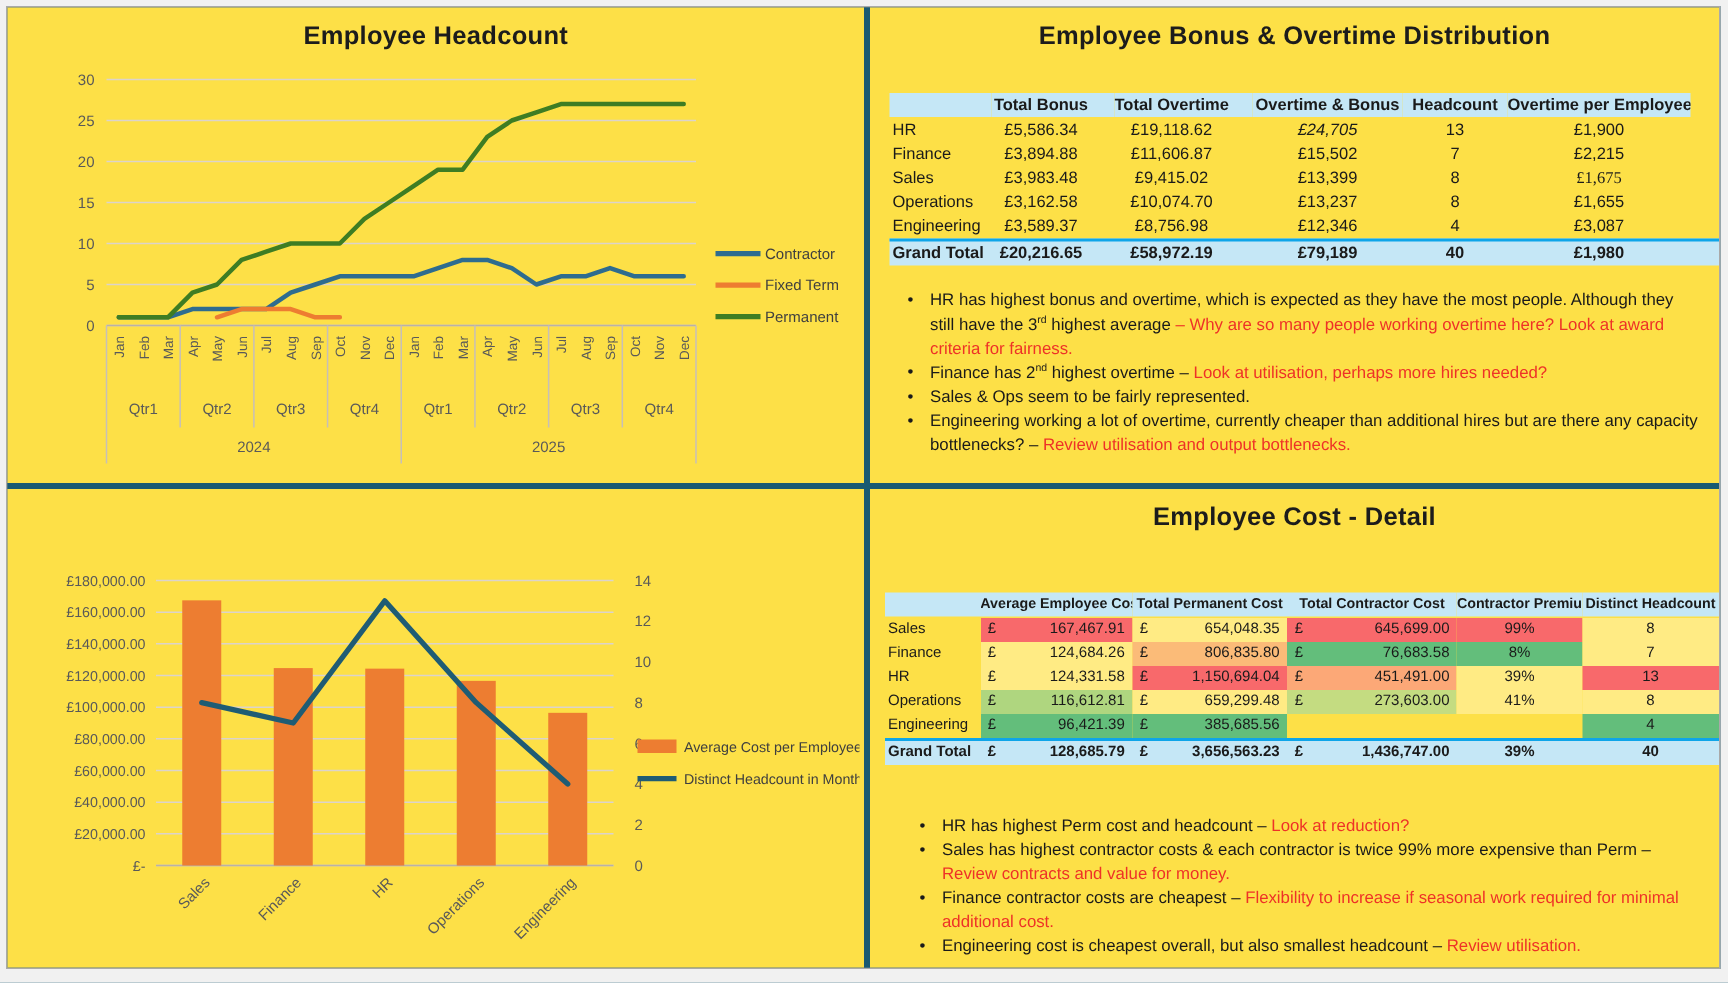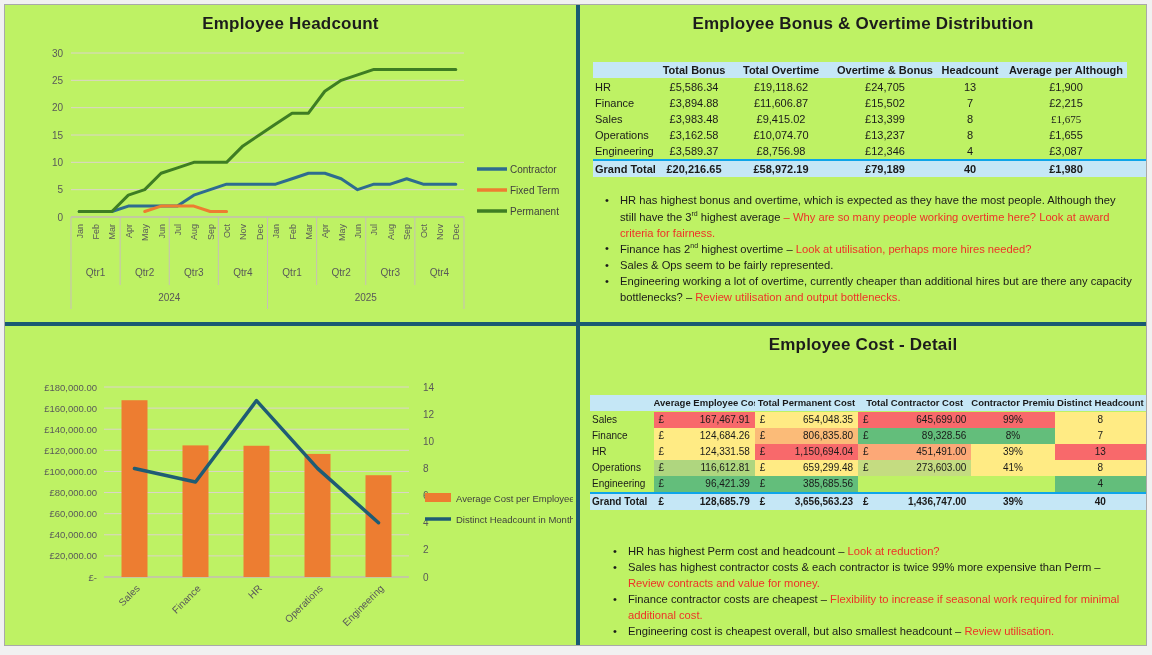--- a/index.html
+++ b/index.html
@@ -5,21 +5,21 @@
   * { margin:0; padding:0; box-sizing:border-box; }
   html,body { width:1152px; height:655px; font-family:"Liberation Sans", sans-serif; background:#F1F1F1; overflow:hidden; }
   .dashboard {
     position:absolute; left:4px; top:4px; width:1143px; height:642px;
     border:1px solid #A9A9A9;
     display:grid;
     grid-template-columns:571px 4px 566px;
     grid-template-rows:317px 4px 319px;
     background:#1A5A72;
   }
-  .panel { background:#bef264; position:relative; overflow:hidden; }
+  .panel { background:#fde047; position:relative; overflow:hidden; }
   .divider { background:#1A5A72; }
   .panel-title { text-align:center; font-size:17px; font-weight:600; color:#1c1c1c; margin-top:9px; letter-spacing:.2px; }
   
   .xtable { margin-left:13px; font-size:11px; color:#1a1a1a; }
   .xtable .tr { display:flex; }
   .xtable .td, .xtable .th { height:16px; line-height:16px; overflow:hidden; white-space:nowrap; }
   .xtable .th { font-weight:bold; background:#C5E7F6; text-align:center; }
   .xtable .hdr-row { height:17px; }
   .xtable .gt { font-weight:bold; background:#C5E7F6; border-top:2px solid #0ea5e9; }
   .al-left { text-align:left; padding-left:2px; }
@@ -122,27 +122,27 @@
 
   <div class="panel">
     <div class="panel-title">Employee Bonus &amp; Overtime Distribution</div>
     <div id="bonus-table" class="xtable" style="margin-top:28px;">
         <div class="tr hdr-row">
           <div class="th al-left" style="width: 68px;"></div>
           <div class="th al-right" style="width: 82px;">Total Bonus</div>
           <div class="th al-right" style="width: 92px;">Total Overtime</div>
           <div class="th al-center" style="width: 100px;">Overtime &amp; Bonus</div>
           <div class="th al-center" style="width: 70px;">Headcount</div>
-          <div class="th al-center" style="width: 122px;">Average per Although</div>
+          <div class="th al-center" style="width: 122px;">Overtime per Employee</div>
         </div>
         <div class="tr">
           <div class="td al-left" style="width: 68px;">HR</div>
           <div class="td al-right" style="width: 82px;">£5,586.34</div>
           <div class="td al-right" style="width: 92px;">£19,118.62</div>
-          <div class="td al-center" style="width: 100px;">£24,705</div>
+          <div class="td al-center" style="width: 100px; font-style: italic;">£24,705</div>
           <div class="td al-center" style="width: 70px;">13</div>
           <div class="td al-center" style="width: 122px;">£1,900</div>
         </div>
         <div class="tr">
           <div class="td al-left" style="width: 68px;">Finance</div>
           <div class="td al-right" style="width: 82px;">£3,894.88</div>
           <div class="td al-right" style="width: 92px;">£11,606.87</div>
           <div class="td al-center" style="width: 100px;">£15,502</div>
           <div class="td al-center" style="width: 70px;">7</div>
           <div class="td al-center" style="width: 122px;">£2,215</div>
@@ -286,21 +286,21 @@
           <div class="td money" style="width: 102px; background: rgb(255, 235, 132);">
             <span class="cur">£</span>
             <span>124,684.26</span>
           </div>
           <div class="td money" style="width: 104px; background: rgb(251, 187, 120);">
             <span class="cur">£</span>
             <span>806,835.80</span>
           </div>
           <div class="td money" style="width: 114px; background: rgb(99, 190, 123);">
             <span class="cur">£</span>
-            <span>89,328.56</span>
+            <span>76,683.58</span>
           </div>
           <div class="td al-center" style="width: 84px; background: rgb(99, 190, 123);">8%</div>
           <div class="td al-center" style="width: 92px; background: rgb(255, 235, 132);">7</div>
         </div>
         <div class="tr">
           <div class="td al-left" style="width: 64px;">HR</div>
           <div class="td money" style="width: 102px; background: rgb(255, 235, 132);">
             <span class="cur">£</span>
             <span>124,331.58</span>
           </div>

